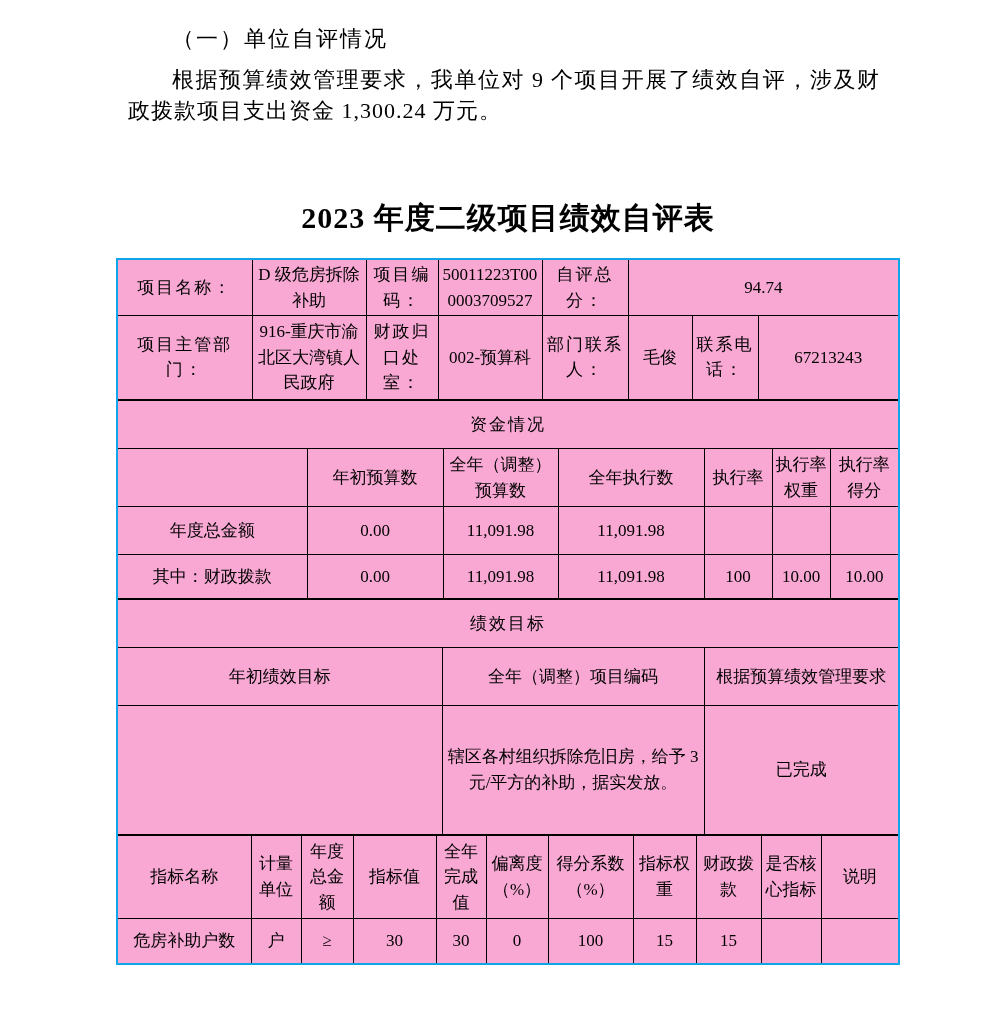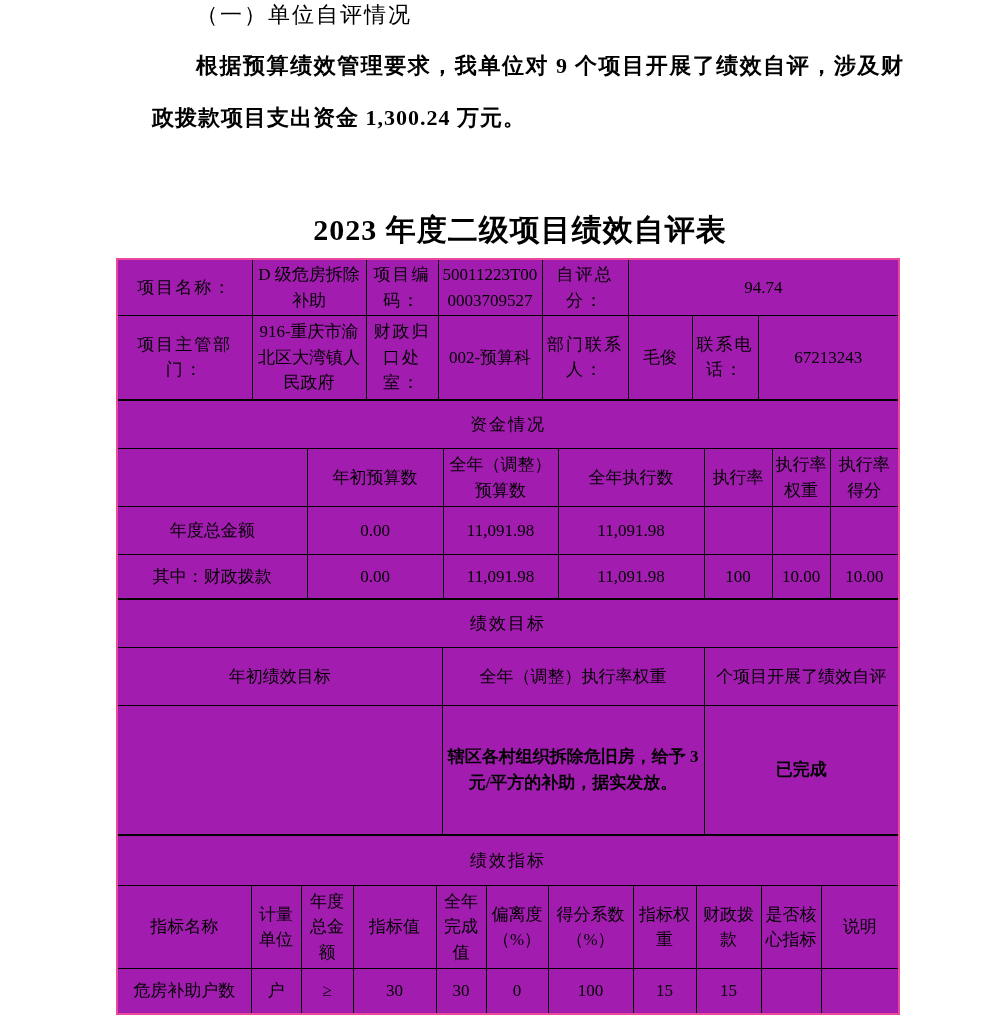--- a/index.html
+++ b/index.html
@@ -13,65 +13,63 @@
     height: 1036px;
     font-family: "Liberation Serif", "DejaVu Serif", serif;
     color: #000;
     overflow: hidden;
   }
 
   
   .textblock {
     position: absolute;
     left: 128px;
-    top: 0;
+    top: 24px;
     width: 752px;
-    margin-left: 24px;
   }
   .doc-heading {
     margin: 0;
     font-size: 22px;
     font-weight: 500;
     text-indent: 2em;
     line-height: 30px;
     letter-spacing: 2px;
   }
   .doc-para {
     margin: 10px 0 0 0;
     font-size: 22px;
-    line-height: 52px;
+    line-height: 31px;
     text-indent: 2em;
     text-align: justify;
     text-justify: inter-ideograph;
     letter-spacing: 1px;
-    font-weight: bold;
   }
 
   
   .table-title {
     position: absolute;
     left: 118px;
     top: 200px;
     width: 780px;
-    margin: 12px;
+    margin: 0;
     text-align: center;
     font-size: 30px;
     font-weight: bold;
     letter-spacing: 1px;
     line-height: 36px;
   }
 
   
   .sheet {
     position: absolute;
     left: 116px;
     top: 258px;
     width: 780px;
-    border: 2px solid #ec4899;
-    background: #a21caf;
+    border: 2px solid #0ea5e9;
+    background: #f9a8d4;
   }
   .section { border-bottom: 2px solid #000; }
   .section:last-child { border-bottom: none; }
 
   table.grid {
     width: 100%;
     table-layout: fixed;
     border-collapse: collapse;
     border: 2px hidden #000; 
   }
@@ -93,21 +91,21 @@
 
   
   tr.h-info1   { height: 55px; }
   tr.h-info2   { height: 83px; }
   tr.h-banner1 { height: 48px; margin-left: 11px; }
   tr.h-fhead   { height: 58px; }
   tr.h-frow1   { height: 48px; }
   tr.h-frow2   { height: 43px; }
   tr.h-banner2 { height: 48px; }
   tr.h-ghead   { height: 58px; }
-  tr.h-gbody   { height: 128px; font-weight: bold; }
+  tr.h-gbody   { height: 128px; }
   tr.h-banner3 { height: 50px; }
   tr.h-ihead   { height: 83px; }
   tr.h-irow    { height: 44px; }
 </style>
 </head>
 <body>
 
 <div class="textblock">
   <p class="doc-heading">（一）单位自评情况</p>
   <p class="doc-para">根据预算绩效管理要求，我单位对 9 个项目开展了绩效自评，涉及财政拨款项目支出资金 1,300.24 万元。</p>
@@ -204,22 +202,22 @@
         <col style="width:324px">
           <col style="width:262px">
           <col>
       </colgroup>
       <tbody>
           <tr class="h-banner2">
         <td colspan="3" class="banner no-bottom">绩效目标</td>
       </tr>
       <tr class="h-ghead">
         <td>年初绩效目标</td>
-        <td>全年（调整）执行率权重</td>
-        <td>个项目开展了绩效自评</td>
+        <td>全年（调整）项目编码</td>
+        <td>根据预算绩效管理要求</td>
       </tr>
       <tr class="h-gbody">
         <td></td>
         <td class="goal-text">辖区各村组织拆除危旧房，给予 3 元/平方的补助，据实发放。</td>
         <td>已完成</td>
       </tr>
     </tbody>
       </table>
   </div>
 
@@ -232,23 +230,20 @@
           <col style="width:83px">
         <col style="width:50px">
           <col style="width:62px">
           <col style="width:85px">
           <col style="width:63px">
         <col style="width:65px">
           <col style="width:60px">
           <col>
       </colgroup>
       <tbody>
-          <tr class="h-banner3">
-        <td colspan="11" class="banner">绩效指标</td>
-      </tr>
       <tr class="h-ihead">
         <td>指标名称</td>
         <td>计量单位</td>
         <td>年度总金额</td>
         <td>指标值</td>
         <td>全年完成值</td>
         <td>偏离度（%）</td>
         <td>得分系数（%）</td>
         <td>指标权重</td>
         <td>财政拨款</td>

